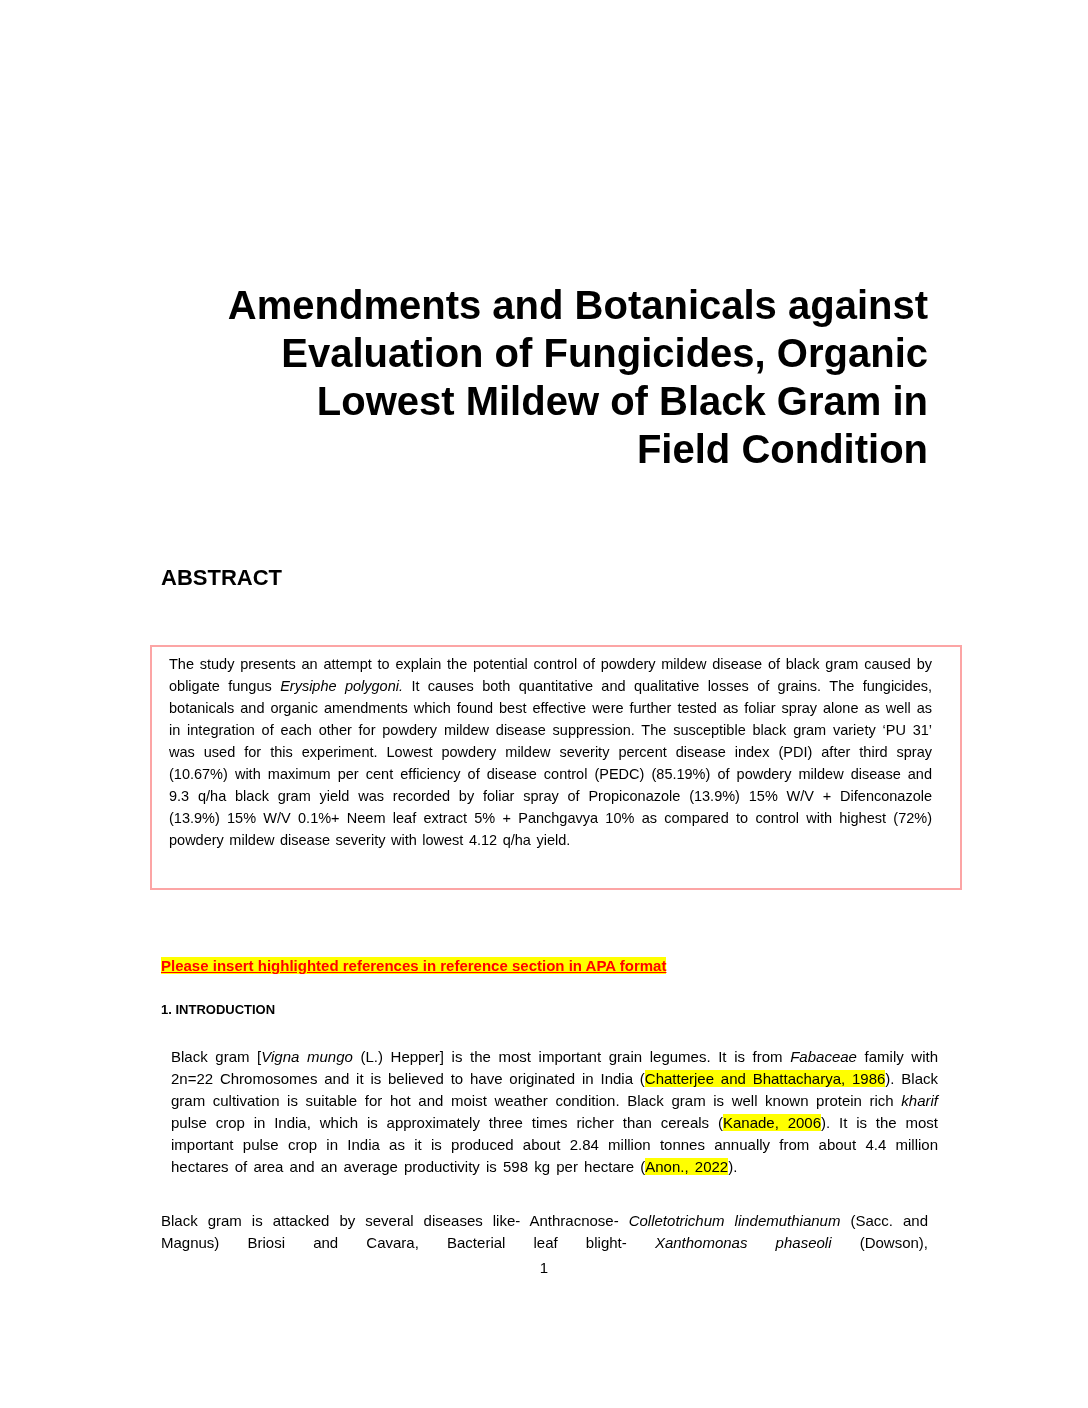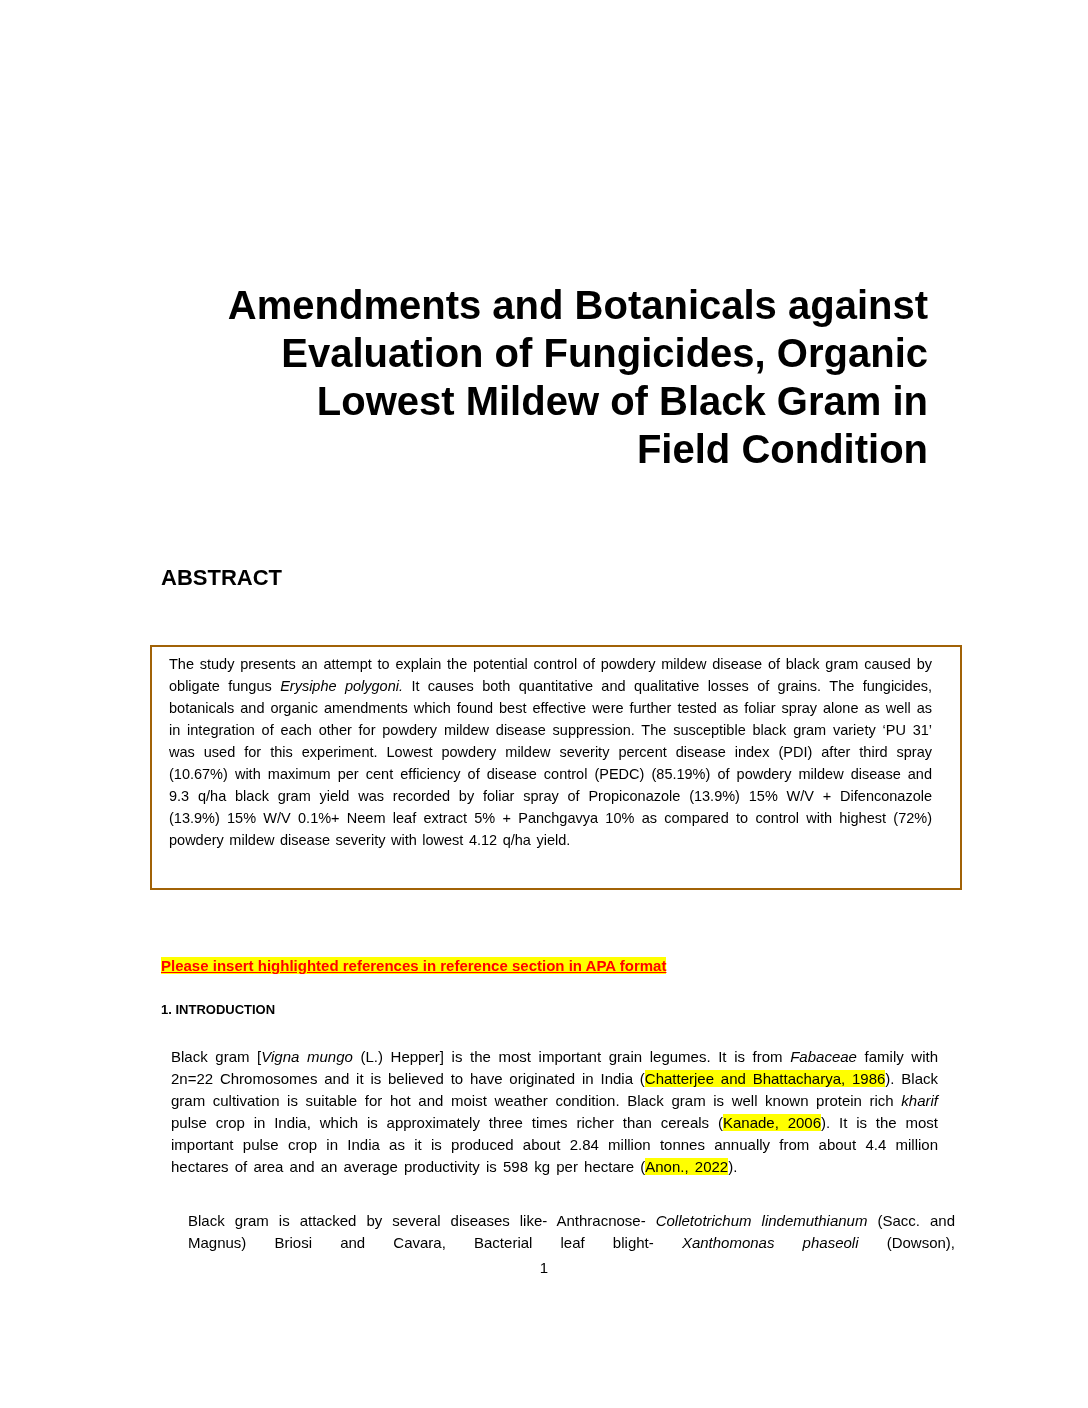--- a/index.html
+++ b/index.html
@@ -31,21 +31,21 @@
     font-size:22px;
     font-weight:700;
     line-height:20px;
   }
   .abstract-box{
     position:absolute;
     left:150px; top:645px;
     width:812px;
     min-height:245px;
     box-sizing:border-box;
-    border:2px solid #a16207;
+    border:2px solid #fca5a5;
     padding:6px 28px 20px 17px;
     font-size:14.5px;
     line-height:22px;
     text-align:justify;
     word-spacing:1.5px;
   }
   .keywords{
     position:absolute;
     left:161px; top:913px; width:767px;
     font-style:italic;
@@ -85,21 +85,20 @@
     word-spacing:2px;
   }
   .para-1{
     position:absolute;
     left:171px; top:1046px; width:767px;
   }
   .para-2{
     position:absolute;
     left:161px; top:1210px; width:767px;
     text-align-last:justify;
-    margin-left:27px;
   }
   .page-number{
     position:absolute;
     left:0; top:1258px; width:1088px;
     text-align:center;
     font-size:15px;
     line-height:20px;
   }
   .italic{font-style:italic;}
   .highlight{background:var(--hl);}

